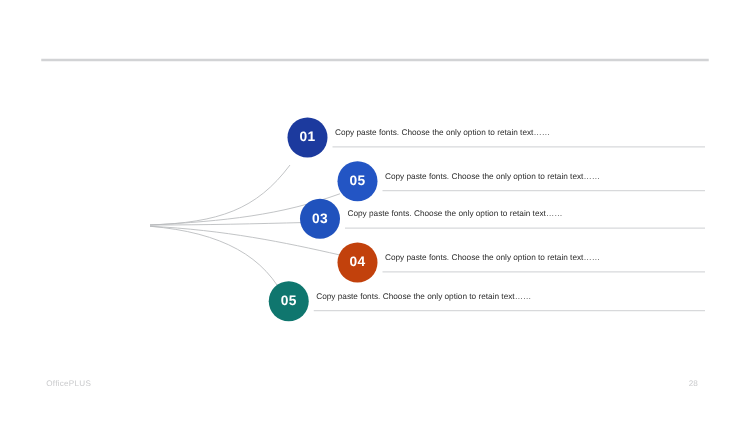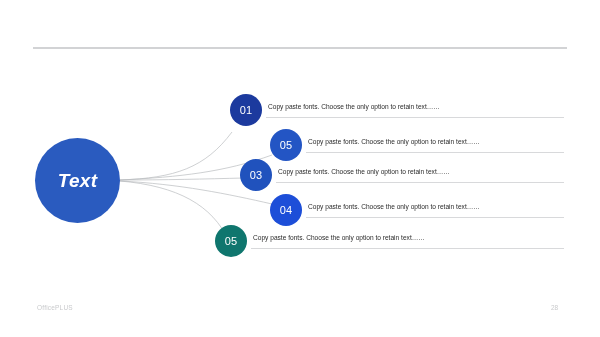--- a/index.html
+++ b/index.html
@@ -69,21 +69,21 @@
     left: 0;
     top: 0;
     width: 32px;
     height: 32px;
     border-radius: 50%;
     display: flex;
     align-items: center;
     justify-content: center;
     color: #ffffff;
     font-size: 11px;
-    font-weight: normal;
+    font-weight: bold;
     letter-spacing: 0.2px;
   }
   .step-body {
     position: absolute;
     top: 7px;
   }
   .step-text {
     font-size: 6.6px;
     color: #2b2b2b;
     white-space: nowrap;
@@ -120,23 +120,20 @@
   <div id="top-rule"></div>
 
   <svg id="connectors" viewBox="0 0 600 337" xmlns="http://www.w3.org/2000/svg">
     <path d="M120,180 C175,178 205,168 232,132"></path>
     <path d="M120,180 C180,177 225,172 272,155"></path>
     <path d="M120,180 C165,180 205,179 244,178"></path>
     <path d="M120,181 C180,184 228,194 272,204"></path>
     <path d="M120,181 C178,186 212,205 229,241"></path>
   </svg>
 
-  <div id="hub">
-    <span id="hub-label">Text</span>
-  </div>
 
   <div class="step" style="left:230px; top:94px;">
     <div class="badge" style="background:#1c3a9e;">01</div>
     <div class="step-body" style="left:36px; width:298px;">
       <div class="step-text">Copy paste fonts. Choose the only option to retain text……</div>
       <div class="step-rule" style="width:298px;"></div>
     </div>
   </div>
 
   <div class="step" style="left:270px; top:129px;">
@@ -149,21 +146,21 @@
 
   <div class="step" style="left:240px; top:159px;">
     <div class="badge" style="background:#2052bd;">03</div>
     <div class="step-body" style="left:36px; width:288px;">
       <div class="step-text">Copy paste fonts. Choose the only option to retain text……</div>
       <div class="step-rule" style="width:288px;"></div>
     </div>
   </div>
 
   <div class="step" style="left:270px; top:194px;">
-    <div class="badge" style="background:#1d4ed8;">04</div>
+    <div class="badge" style="background:#c2410c;">04</div>
     <div class="step-body" style="left:36px; width:258px;">
       <div class="step-text">Copy paste fonts. Choose the only option to retain text……</div>
       <div class="step-rule" style="width:258px;"></div>
     </div>
   </div>
 
   <div class="step" style="left:215px; top:225px;">
     <div class="badge" style="background:#0f766e;">05</div>
     <div class="step-body" style="left:36px; width:313px;">
       <div class="step-text">Copy paste fonts. Choose the only option to retain text……</div>

